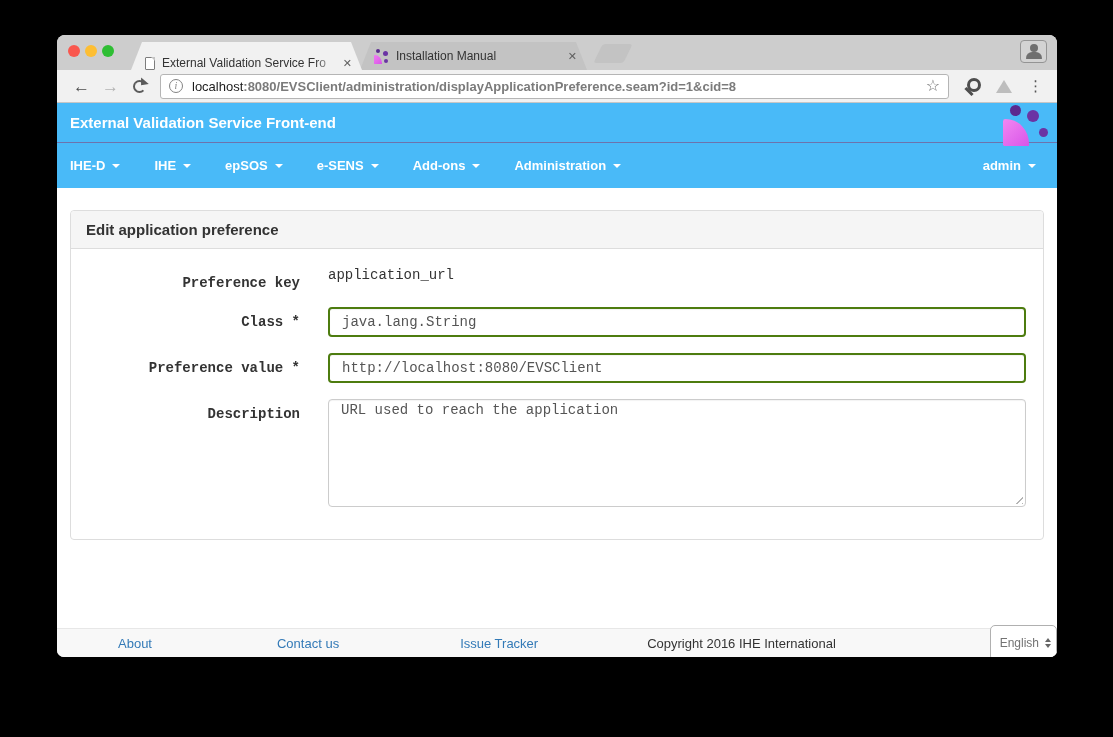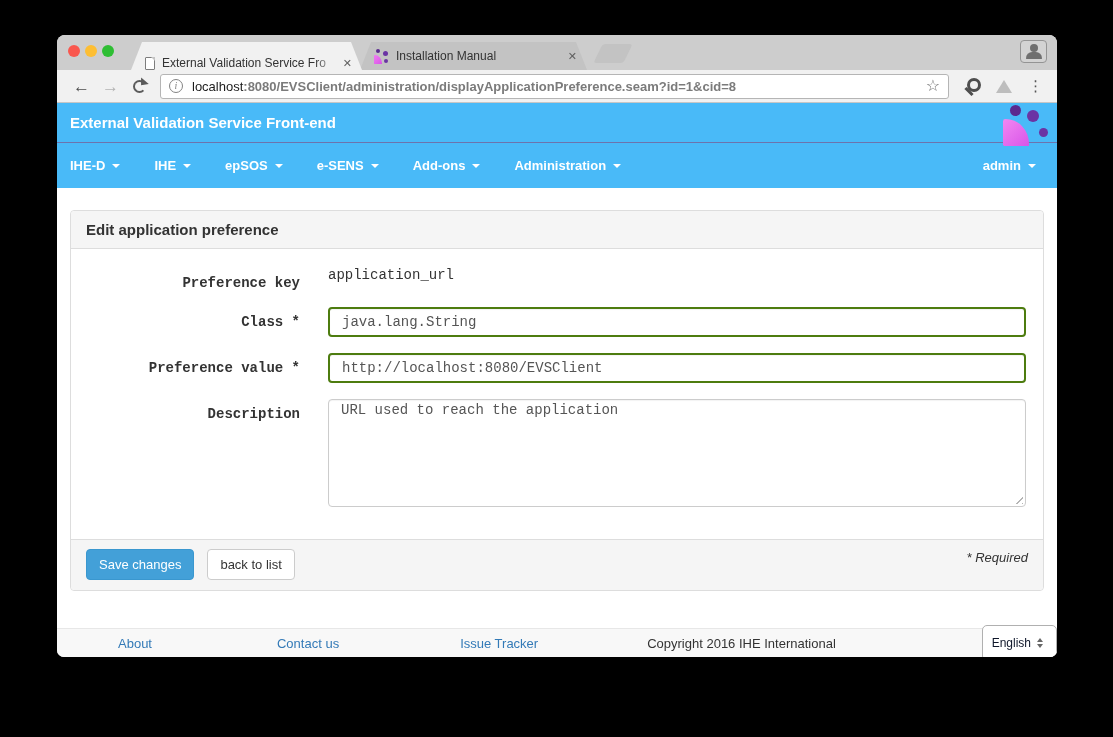--- a/index.html
+++ b/index.html
@@ -122,21 +122,21 @@
   .page-footer { position:absolute; left:0; right:0; bottom:0; height:29px;
              background:#f8f8f8; border-top:1px solid #e7e7e7;
              display:flex; align-items:center; font-size:13px; }
   .footer-link { color:#337ab7; text-decoration:none; cursor:pointer; }
   .fl-about { margin-left:61px; }
   .fl-contact { margin-left:125px; }
   .fl-issue { margin-left:121px; }
   .copyright { margin-left:109px; color:#333; }
   .lang-select { margin-left:auto; height:36px; background:#fff; border:1px solid #b0b0b0;
              border-radius:5px; display:flex; align-items:center; gap:6px;
-             padding:0 13px 0 9px; font-size:12px; color:#0f172a; cursor:pointer; }
+             padding:0 5px 0 9px; font-size:12px; color:#737373; cursor:pointer; }
   .stepper { display:flex; flex-direction:column; gap:2px; }
   .stepper i { display:block; width:0; height:0;
              border-left:3.5px solid transparent; border-right:3.5px solid transparent; }
   .step-up   { border-bottom:4px solid #666; }
   .step-down { border-top:4px solid #666; }
 </style>
 </head>
 <body>
 
 <div class="window">
@@ -247,25 +247,20 @@
       </div>
 
       <div class="form-row">
         <div class="form-label">Description</div>
         <div class="form-field ta-wrap">
           <textarea class="textarea" style="">URL used to reach the application</textarea>
           <span class="resize-grip"></span>
         </div>
       </div>
 
-    </div>
-    <div class="panel-footer">
-      <button class="btn btn-primary">Save changes</button>
-      <button class="btn btn-default">back to list</button>
-      <span class="required-note">* Required</span>
     </div>
   </div>
 
   <div class="page-footer">
     <a class="footer-link fl-about">About</a>
     <a class="footer-link fl-contact">Contact us</a>
     <a class="footer-link fl-issue">Issue Tracker</a>
     <span class="copyright">Copyright 2016 IHE International</span>
     <span class="lang-select">
       <span>English</span>

